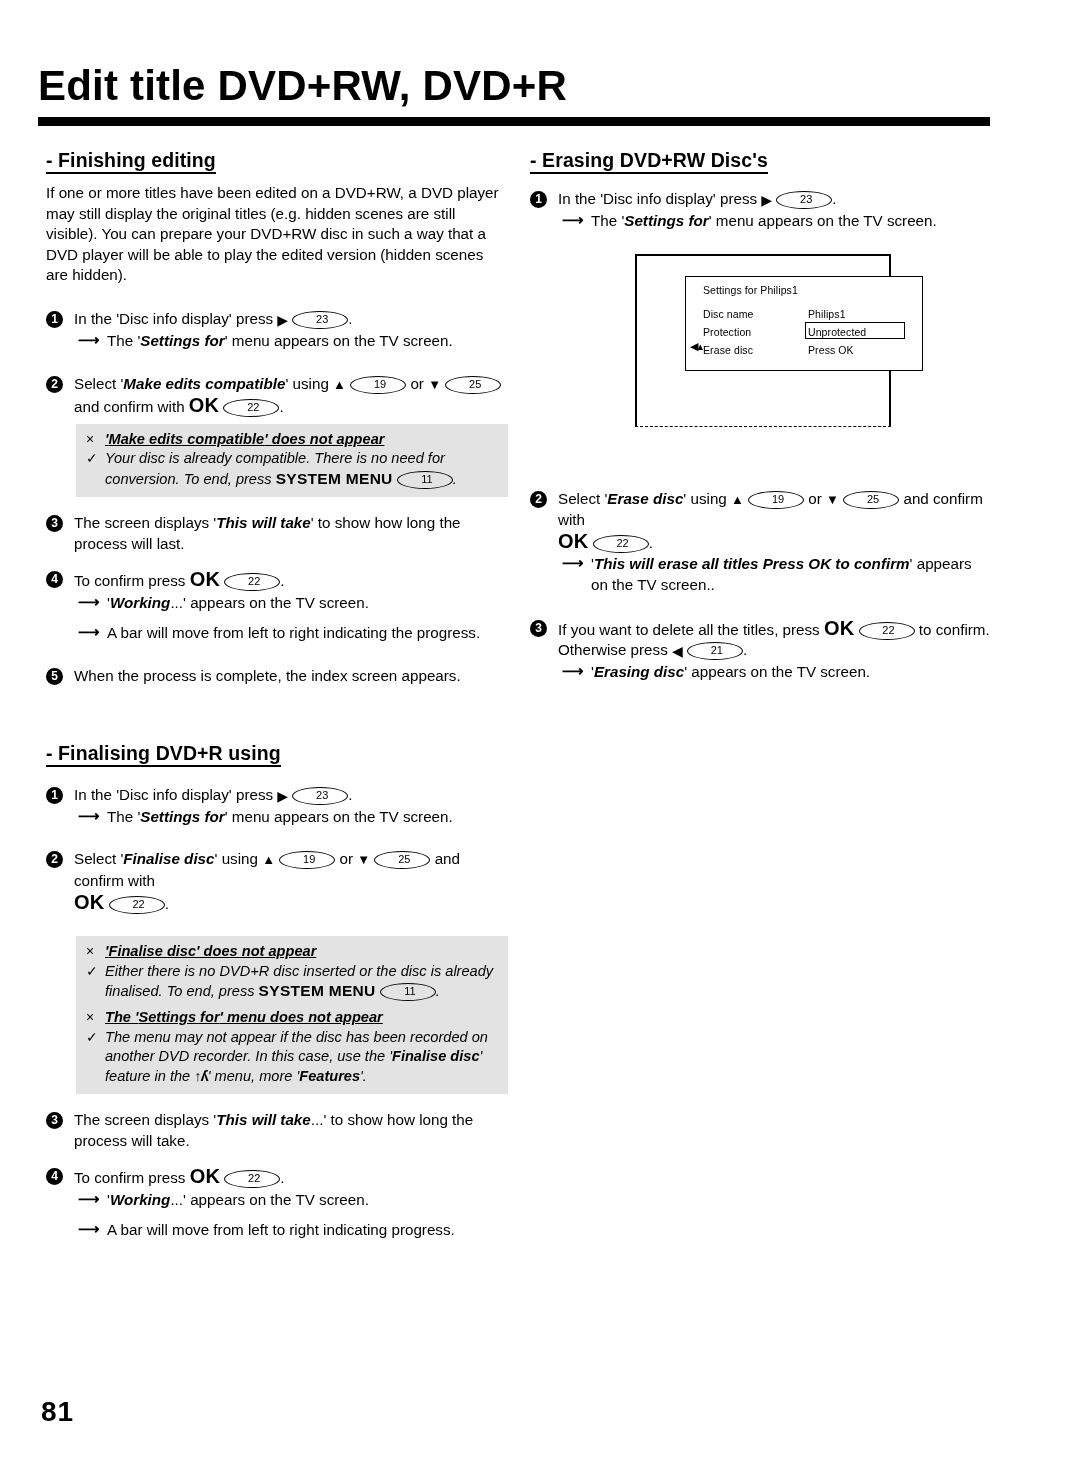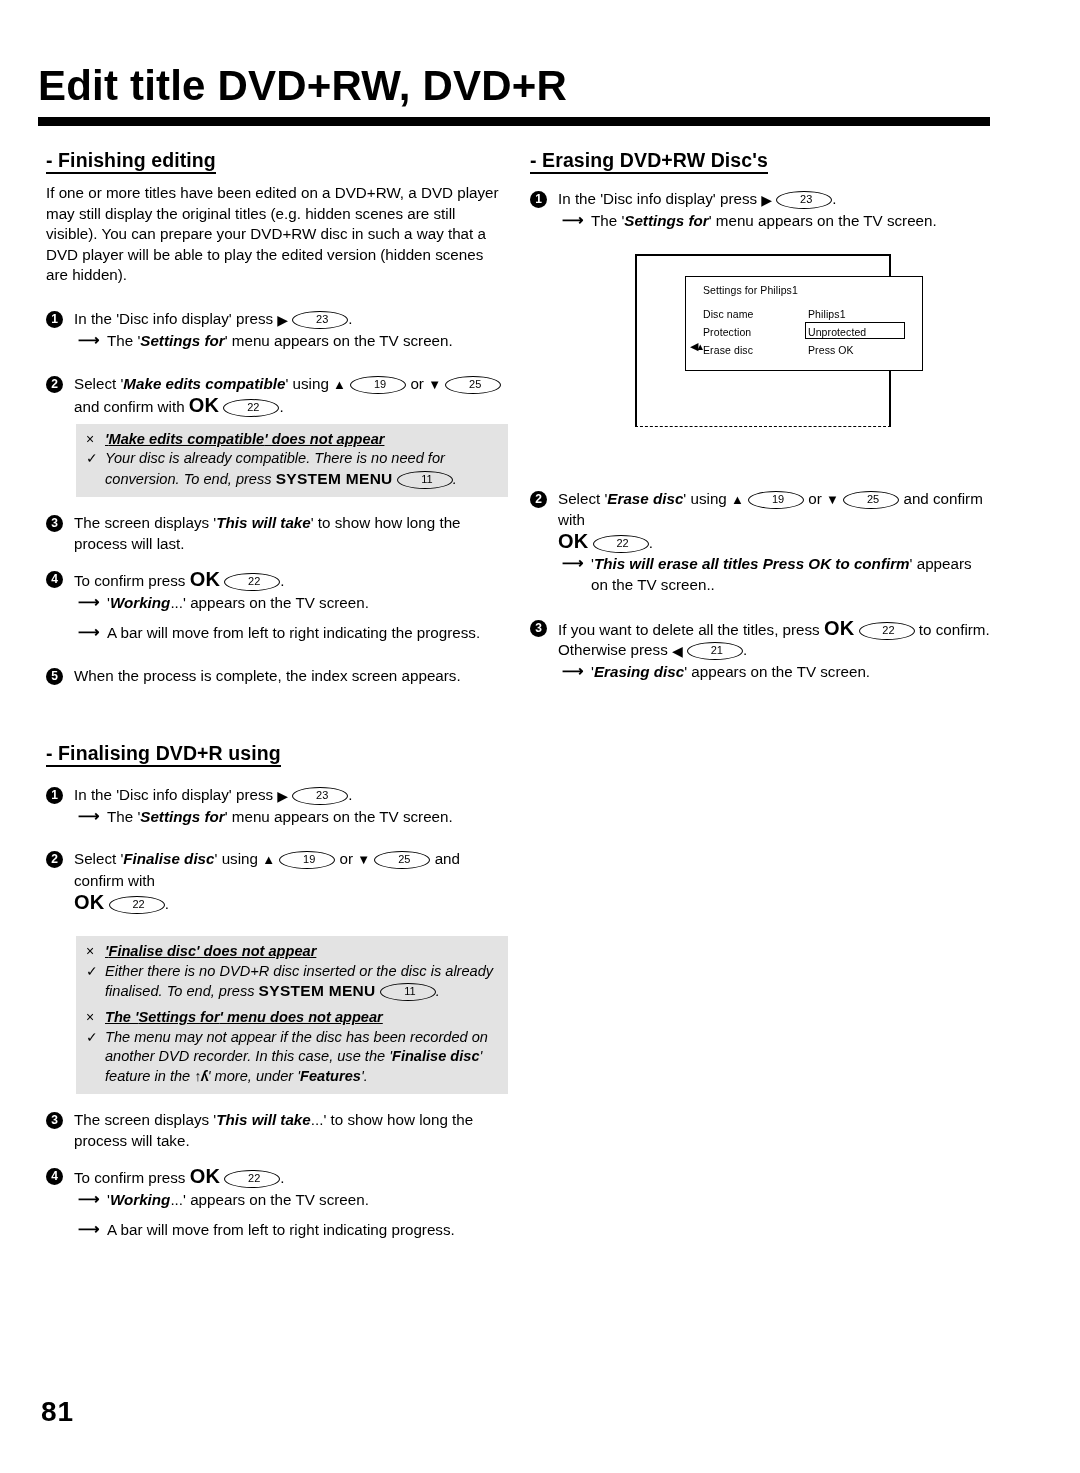--- a/index.html
+++ b/index.html
@@ -378,21 +378,21 @@
         <span class="keyw">SYSTEM MENU</span>
         <span class="ref">11</span><span class="note-body">.</span>
       </div>
       <div class="note-row headspace">
         <span class="mk">×</span>
         <span class="note-head"><span>The '</span><span>Settings for</span><span>' menu does not appear</span></span>
       </div>
       <div class="note-row">
         <span class="mk">✓</span>
         <span class="note-body">The menu may not appear if the disc has been recorded on another DVD recorder. In this case, use the '</span><span class="bi">Finalise disc</span><span class="note-body">' feature in the</span>
-        <span class="tools-glyph">↑ʎ</span><span class="note-body">' more, under '</span><span class="bi">Features</span><span class="note-body">'.</span>
+        <span class="tools-glyph">↑ʎ</span><span class="note-body">' menu, more '</span><span class="bi">Features</span><span class="note-body">'.</span>
       </div>
     </div>
 
     <div class="gap-m"></div>
 
     <div class="step">
       <span class="step-num">3</span>
       <span>The screen displays '</span><span class="bi">This will take</span><span>...' to show how long the process will take.</span>
     </div>
 

